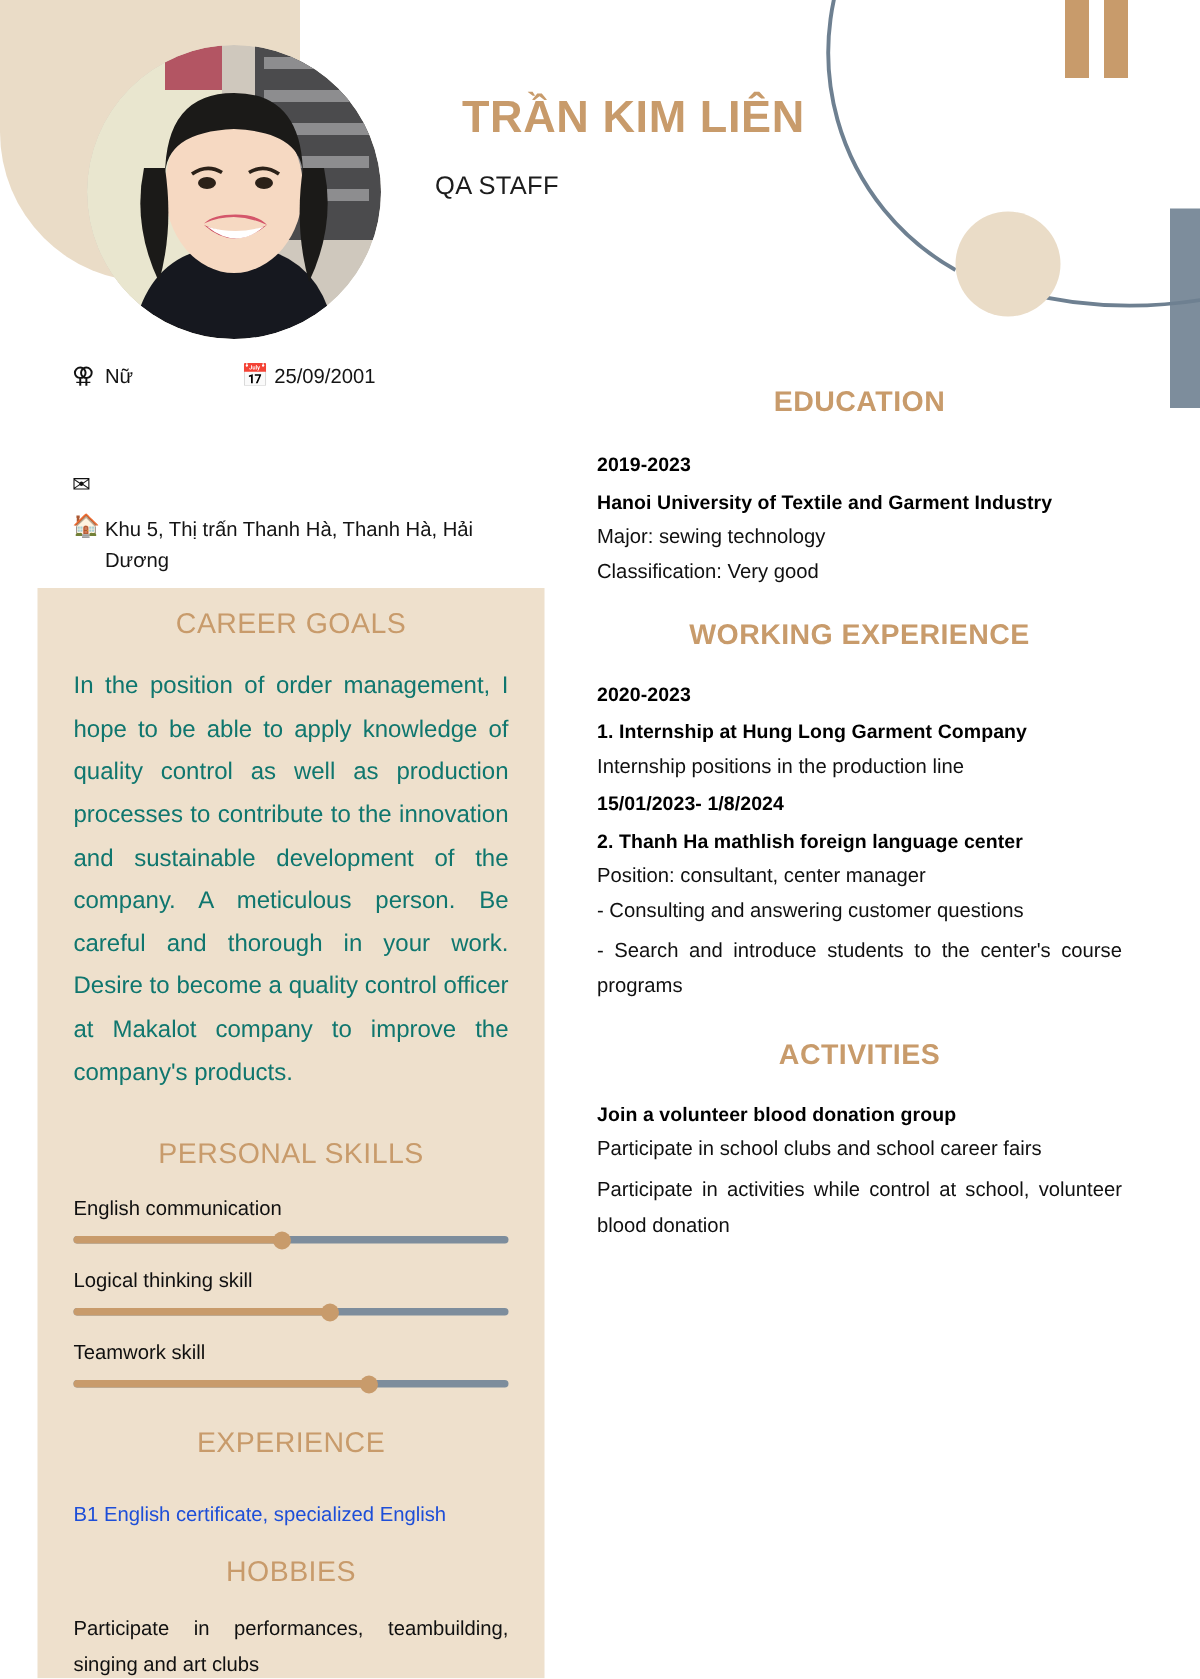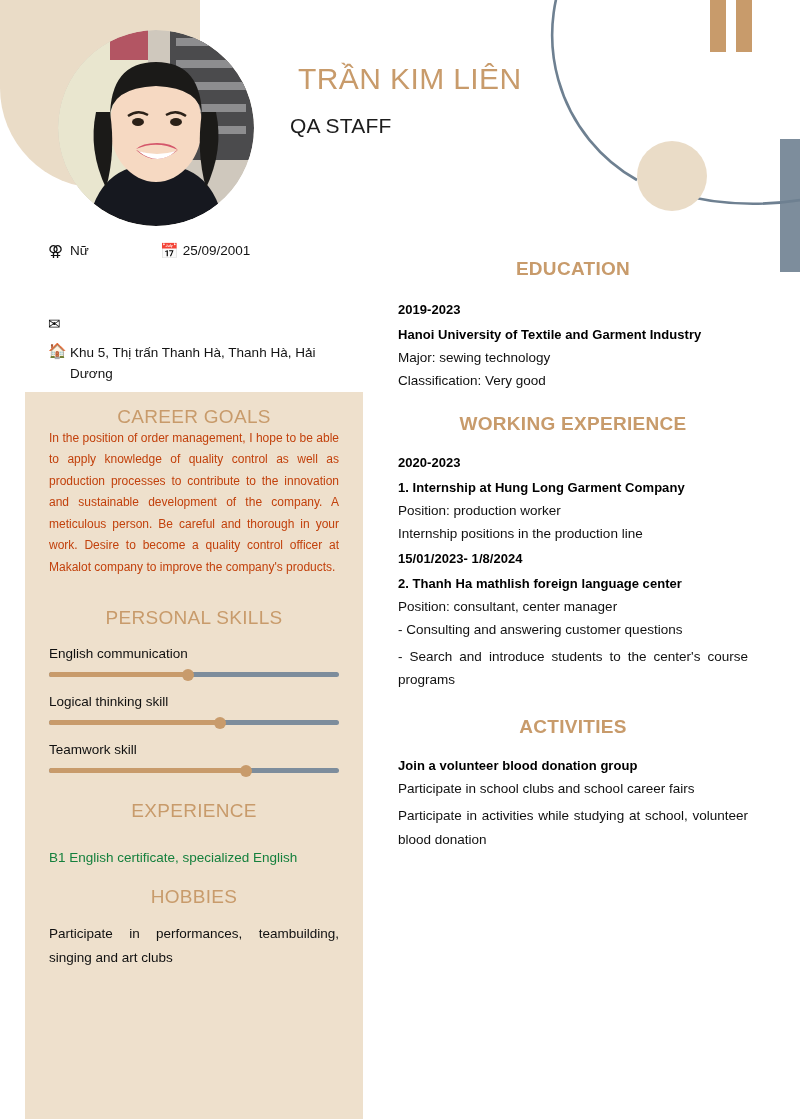--- a/index.html
+++ b/index.html
@@ -74,33 +74,33 @@
     border-radius: 50%;
     overflow: hidden;
     z-index: 4;
     box-shadow: 0 0 0 0 rgba(0,0,0,0);
   }
   .photo-svg { display:block; width:196px; height:196px; }
 
   
   .name {
     position: absolute;
-    left: 298px;
+    left: 308px;
     top: 62px;
     font-size: 30px;
-    font-weight: normal;
+    font-weight: bold;
     letter-spacing: 0.4px;
     color: #C89B6B;
     white-space: nowrap;
   }
   .jobtitle {
     position: absolute;
     left: 290px;
     top: 114px;
-    font-size: 21px;
+    font-size: 17px;
     color: #1d1d1d;
     letter-spacing: 0.2px;
   }
 
   
   .contact {
     position: absolute;
     left: 48px;
     top: 243px;
     width: 320px;
@@ -138,23 +138,24 @@
   }
   .sec-title {
     text-align: center;
     color: #C89B6B;
     font-weight: normal;
     font-size: 19px;
     letter-spacing: 0.3px;
   }
   .panel-inner { padding: 0 24px; }
   .goal-text {
-    font-size: 12px;
+    margin-top: 16px;
+    font-size: 16px;
     line-height: 1.79;
-    color: #c2410c;
+    color: #0f766e;
     text-align: justify;
   }
   .skills-title { margin-top: 29px; }
   .skill { margin-top: 17px; }
   .skill-label {
     font-size: 13.5px;
     color: #101010;
     margin-bottom: 11px;
   }
   .track {
@@ -176,21 +177,21 @@
     width: 12px;
     height: 12px;
     border-radius: 50%;
     background: #C89B6B;
     transform: translateX(-6px);
   }
   .cert-title { margin-top: 27px; }
   .cert-text {
     margin-top: 28px;
     font-size: 13.5px;
-    color: #15803d;
+    color: #1d4ed8;
   }
   .hob-title { margin-top: 21px; }
   .hob-text {
     margin-top: 14px;
     font-size: 13.5px;
     line-height: 1.78;
     color: #101010;
     text-align: justify;
   }
 
@@ -344,31 +345,30 @@
     <div class="r-strong" style="margin-top:22px;">2019-2023</div>
     <div class="r-strong">Hanoi University of Textile and Garment Industry</div>
     <div class="r-line">Major: sewing technology</div>
     <div class="r-line">Classification: Very good</div>
 
     <div class="r-sec-title sect-gap">WORKING EXPERIENCE</div>
 
     <div>
       <div class="r-strong" style="margin-top:20px;">2020-2023</div>
       <div class="r-strong">1. Internship at Hung Long Garment Company</div>
-      <div class="r-line">Position:  production worker</div>
       <div class="r-line">Internship positions in the production line</div>
     </div>
 
     <div class="block-gap">
       <div class="r-strong">15/01/2023- 1/8/2024</div>
       <div class="r-strong">2. Thanh Ha mathlish foreign language center</div>
       <div class="r-line">Position: consultant, center manager</div>
       <div class="r-line">- Consulting and answering customer questions</div>
       <div class="r-line just">- Search and introduce students to the center's course programs</div>
     </div>
 
     <div class="r-sec-title sect-gap">ACTIVITIES</div>
     <div class="r-strong" style="margin-top:20px;">Join a volunteer blood donation group</div>
     <div class="r-line">Participate in school clubs and school career fairs</div>
-    <div class="r-line just">Participate in activities while studying at school, volunteer blood donation</div>
+    <div class="r-line just">Participate in activities while control at school, volunteer blood donation</div>
   </div>
 
 </div>
 
 </body></html>

